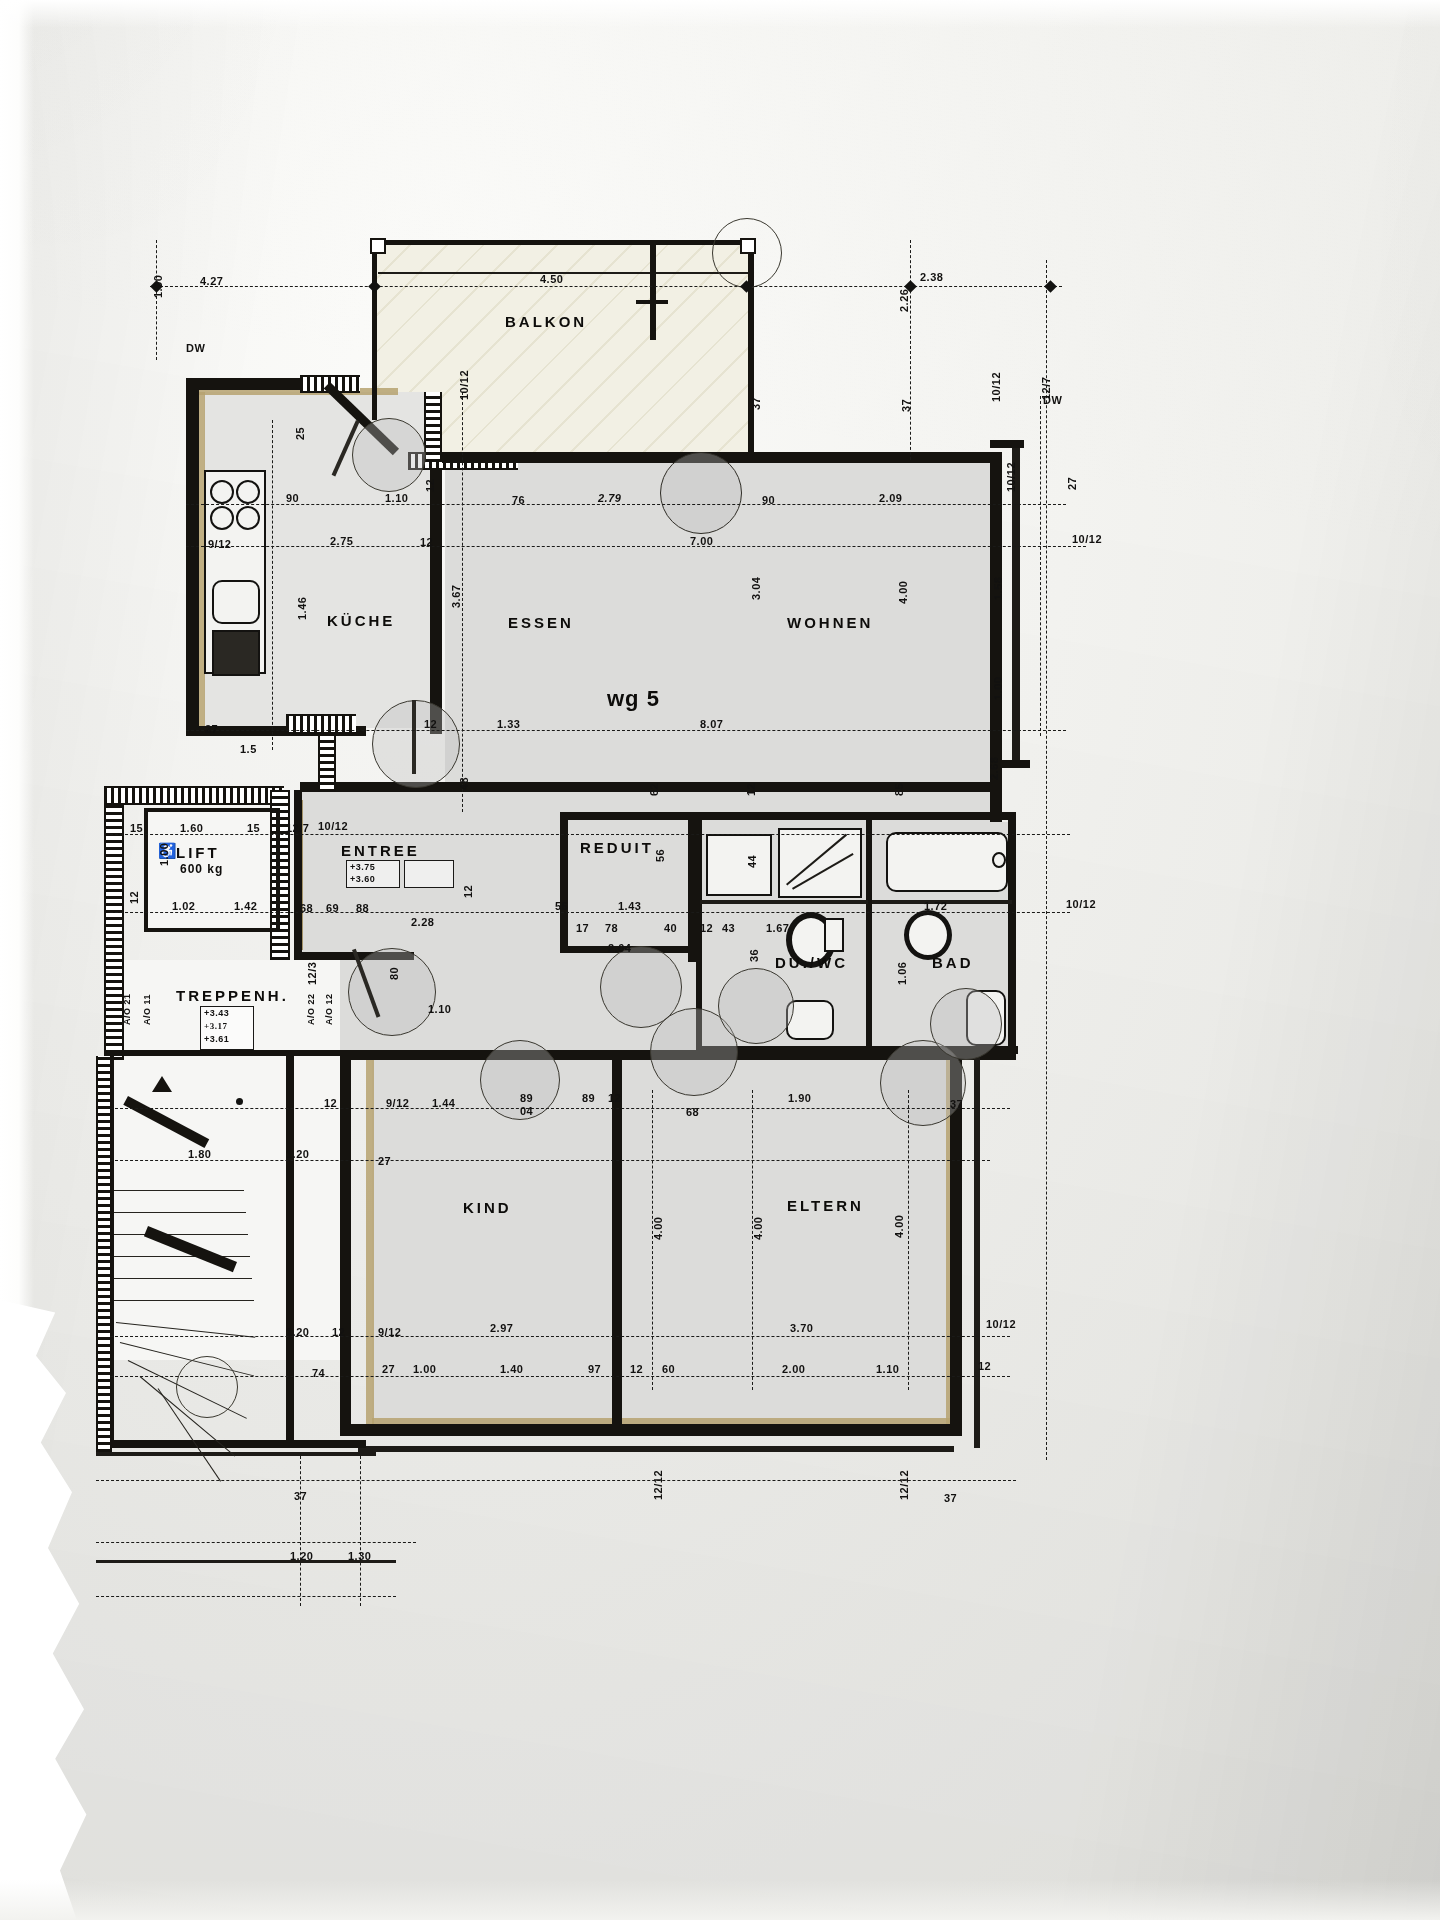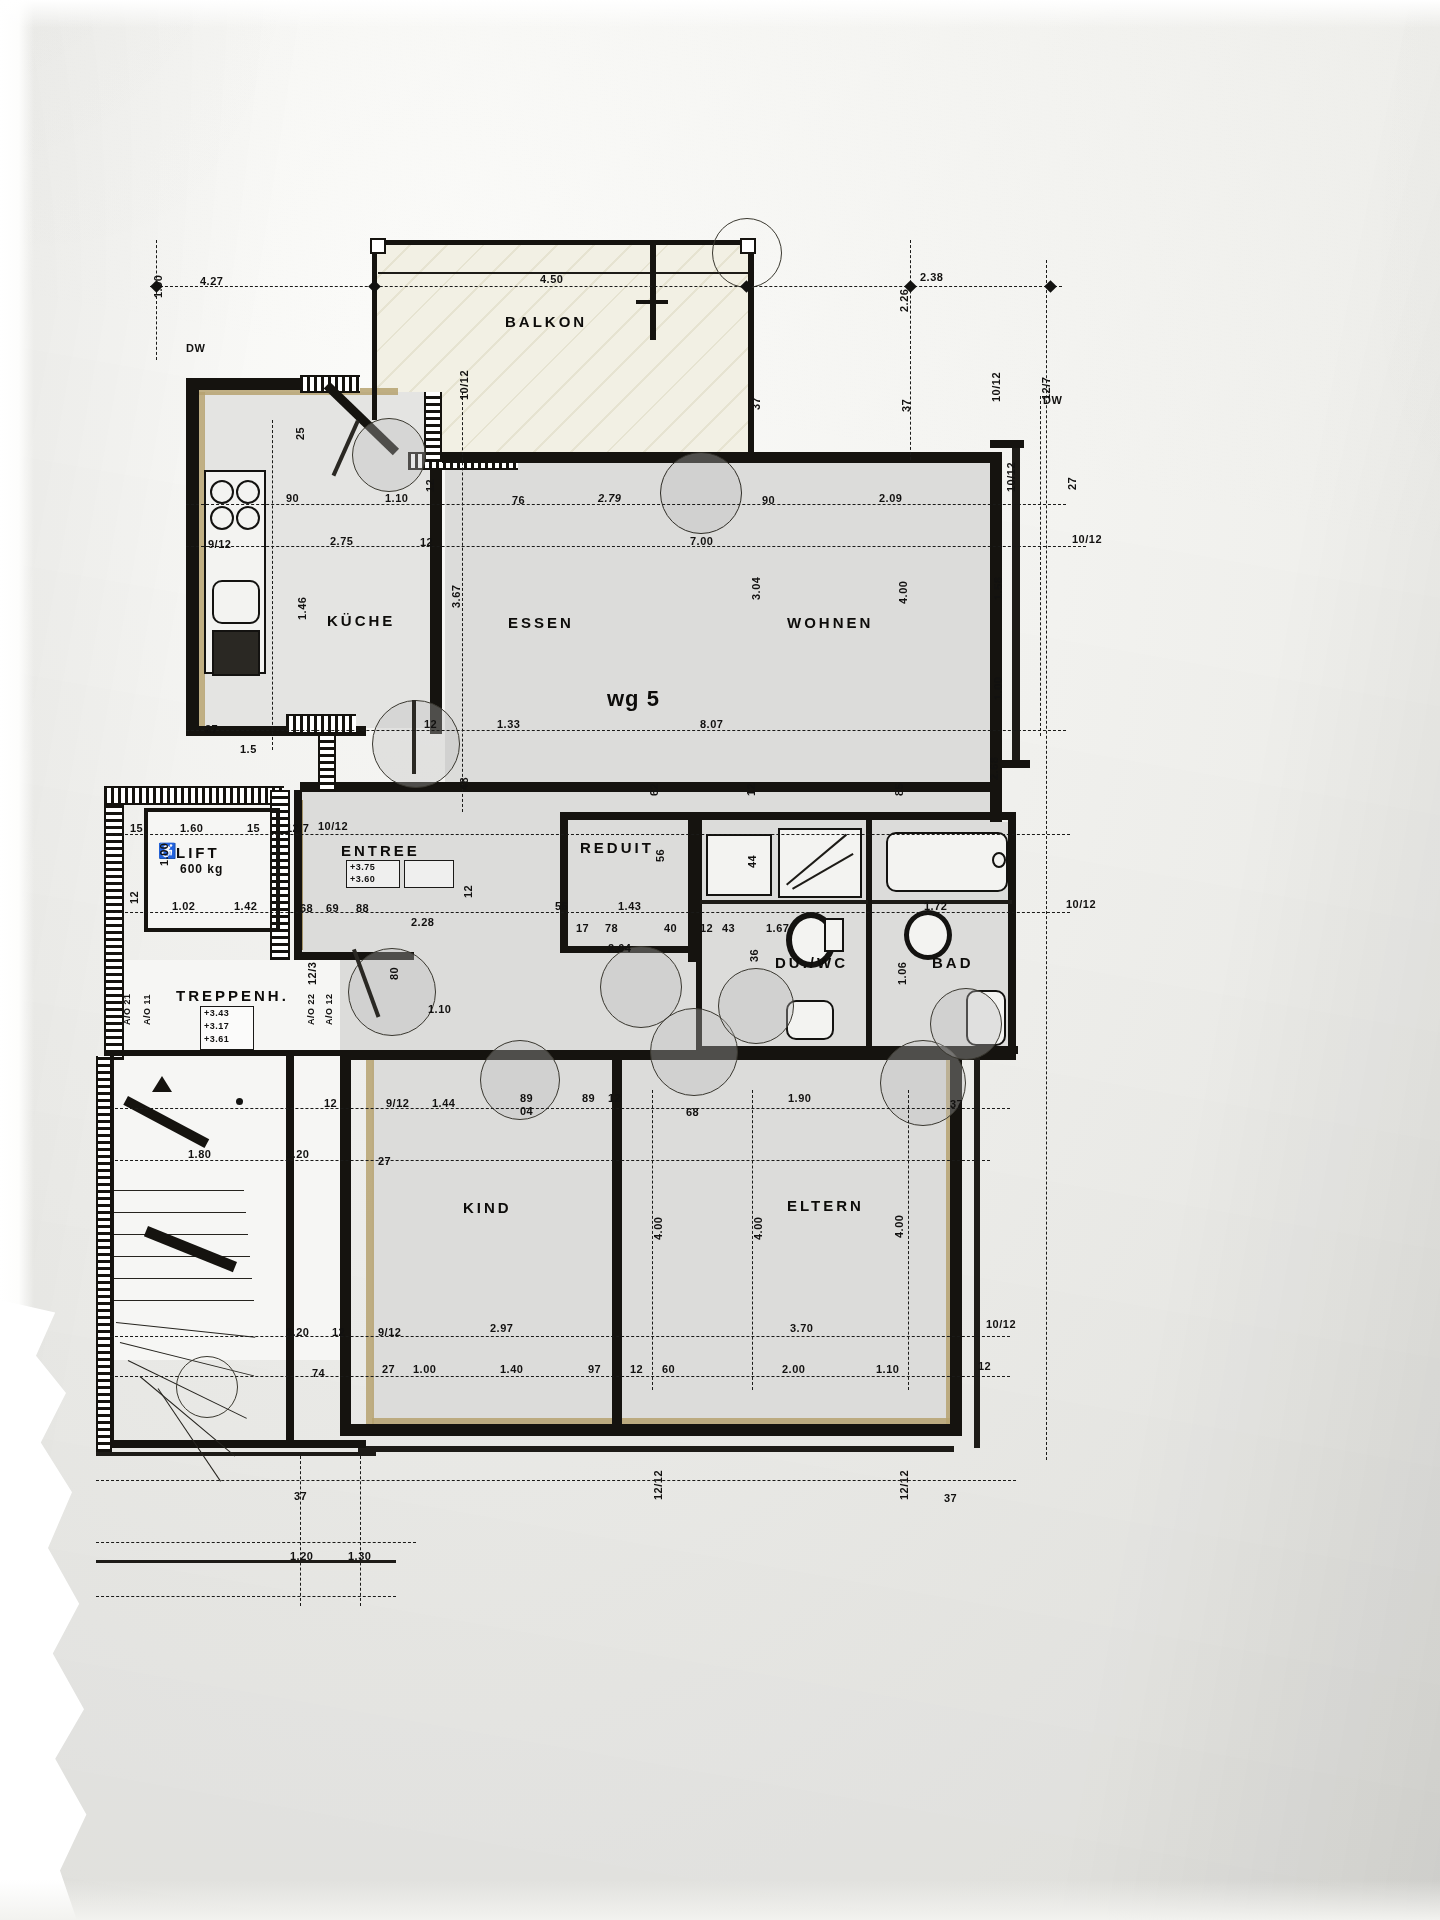--- a/index.html
+++ b/index.html
@@ -288,21 +288,21 @@
     <div class="dim sm vert" style="left:306px;top:1025px;">A/O 22</div>
     <div class="dim sm vert" style="left:324px;top:1025px;">A/O 12</div>
 
     <div class="txtbox" style="left:346px;top:860px;width:52px;height:26px;"></div>
     <div class="dim sm" style="left:350px;top:862px;">+3.75</div>
     <div class="dim sm" style="left:350px;top:874px;">+3.60</div>
     <div class="txtbox" style="left:404px;top:860px;width:48px;height:26px;"></div>
 
     <div class="txtbox" style="left:200px;top:1006px;width:52px;height:42px;"></div>
     <div class="dim sm" style="left:204px;top:1008px;">+3.43</div>
-    <div class="dim sm" style="left:204px;top:1021px;">+3.17</div>
+    <div class="dim sm" style="left:204px;top:1021px;font-family:Liberation Serif, serif;">+3.17</div>
     <div class="dim sm" style="left:204px;top:1034px;">+3.61</div>
 
   </div>
 
   <div class="plan" id="dim-layer">
       <div class="dim" style="left: 200px; top: 275px;">4.27</div>
       <div class="dim" style="left: 540px; top: 273px;">4.50</div>
       <div class="dim" style="left: 920px; top: 271px;">2.38</div>
       <div class="dim vert" style="left: 152px; top: 298px;">1.90</div>
       <div class="dim vert" style="left: 898px; top: 312px;">2.26</div>

